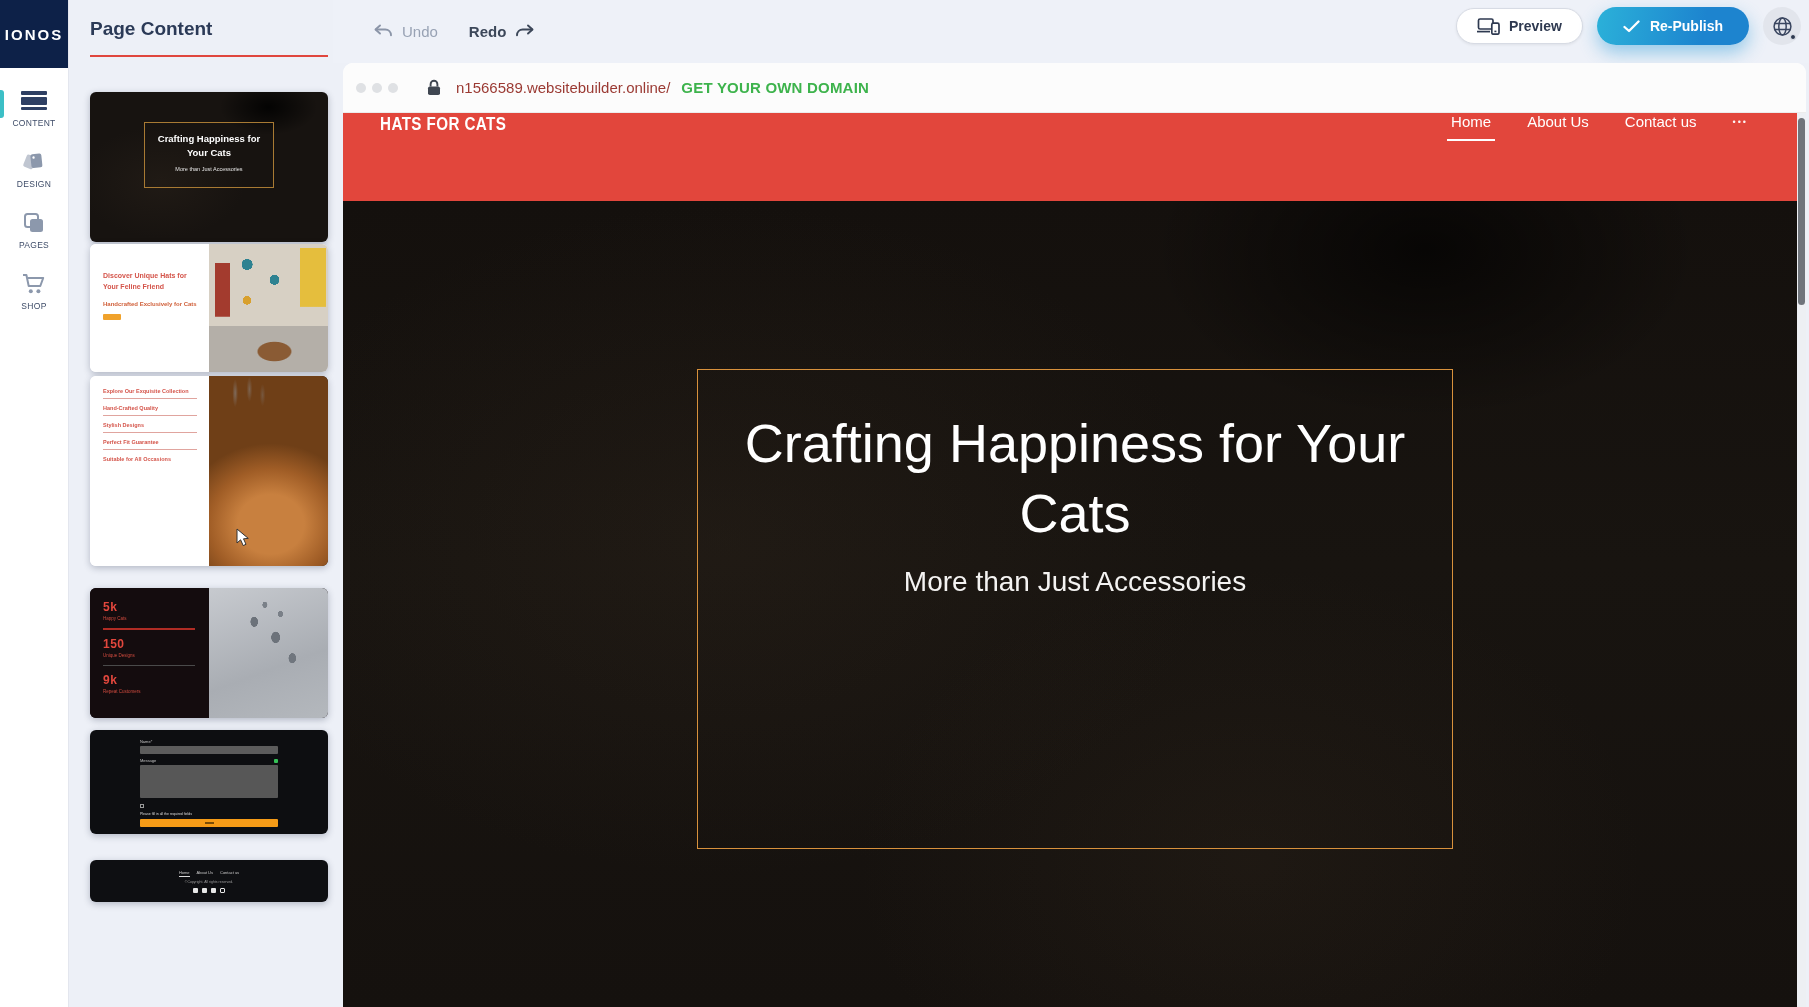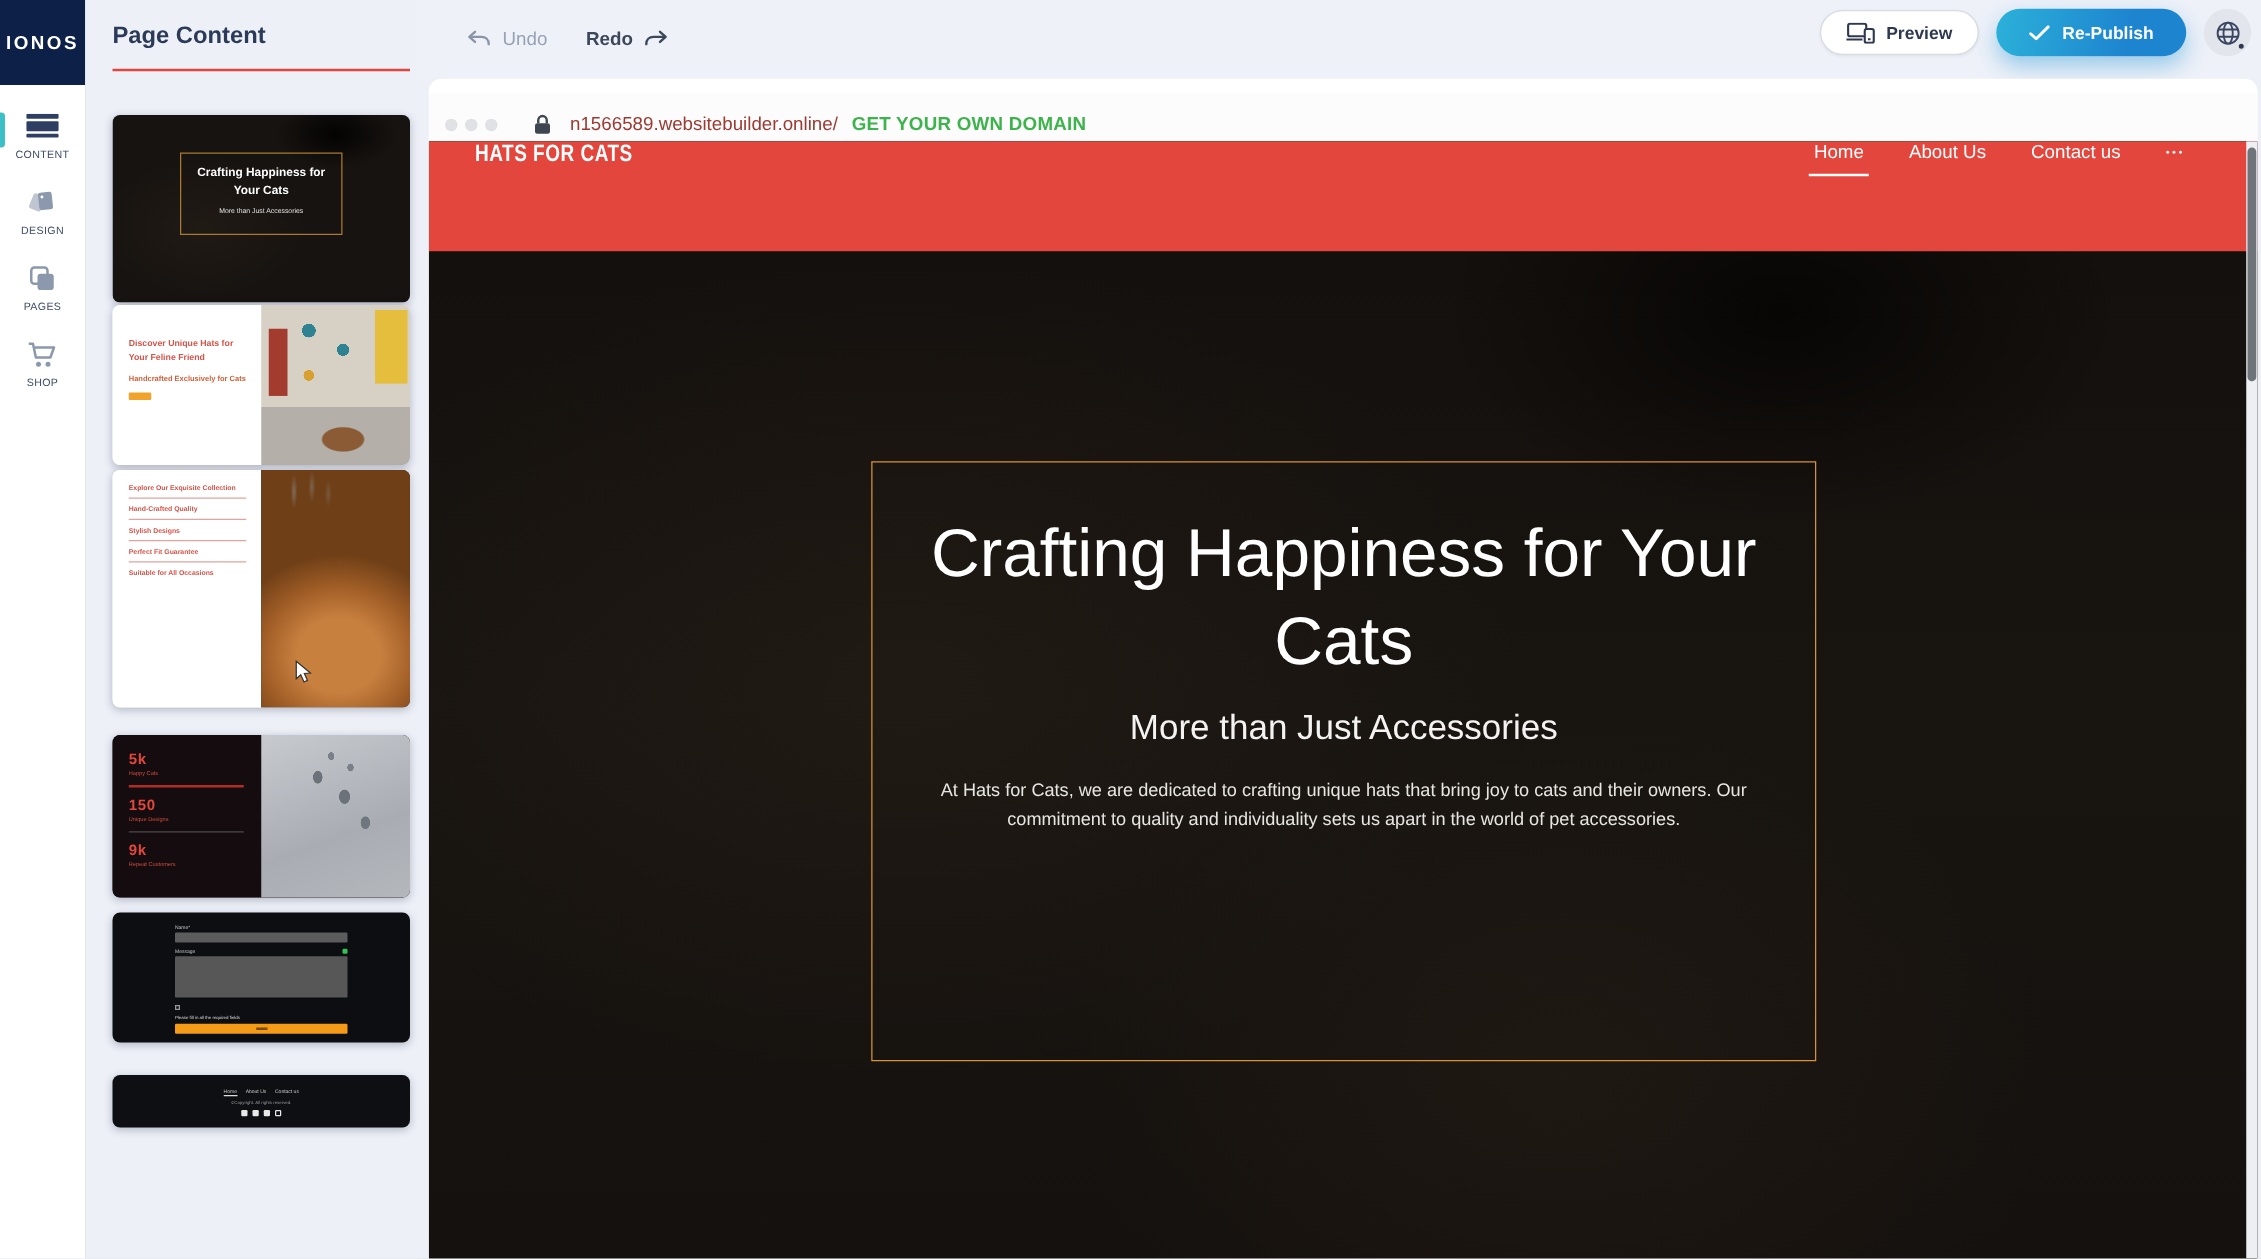--- a/index.html
+++ b/index.html
@@ -143,21 +143,21 @@
   .globe-wrap { position:relative; width:38px; height:38px; border-radius:50%;
                 background:#e2e5ec; display:flex; align-items:center; justify-content:center;
                 cursor:pointer; }
   .globe-dot { position:absolute; right:5px; bottom:5px; width:6px; height:6px;
                border-radius:50%; background:#2e3950; border:1px solid #e2e5ec; }
 
   
   .preview-card { position:absolute; left:10px; top:63px; right:3px; bottom:0; background:#fff;
                   border-radius:10px 10px 0 0; overflow:hidden; }
   .chrome { position:relative; height:50px; background:#fcfcfc; display:flex; align-items:center;
-            border-bottom:1px solid #ececec;margin-top:12px; }
+            border-bottom:1px solid #ececec; }
   .dots { display:flex; gap:6px; margin-left:13px; }
   .dots i { width:10px; height:10px; border-radius:50%; background:#dfe1e4; }
   .lock { margin-left:29px; display:flex; }
   .url-text { margin-left:15px; font-size:15px; color:#9b3a33; }
   .domain-cta { margin-left:11px; font-size:15px; font-weight:700; color:#3db34c;
                 letter-spacing:.2px; cursor:pointer; }
 
   .viewport { position:absolute; top:50px; left:0; right:0; bottom:0; background:#17130f;
               overflow:hidden; }
   .site-header { height:88px; background:#e2463c; display:flex; align-items:flex-start;
@@ -421,21 +421,20 @@
             <span class="nav-item">About Us</span>
             <span class="nav-item">Contact us</span>
             <span class="nav-more">•••</span>
           </nav>
         </header>
 
         <div class="hero">
           <div class="hero-box">
             <h1 class="hero-title">Crafting Happiness for Your Cats</h1>
             <div class="hero-sub">More than Just Accessories</div>
-            <p class="hero-body">At Hats for Cats, we are dedicated to crafting unique hats that bring joy to cats and their owners. Our commitment to quality and individuality sets us apart in the world of pet accessories.</p>
           </div>
         </div>
 
         <div class="vscrollbar">
           <div class="vscroll-thumb"></div>
         </div>
       </div>
     </div>
   </main>
 

